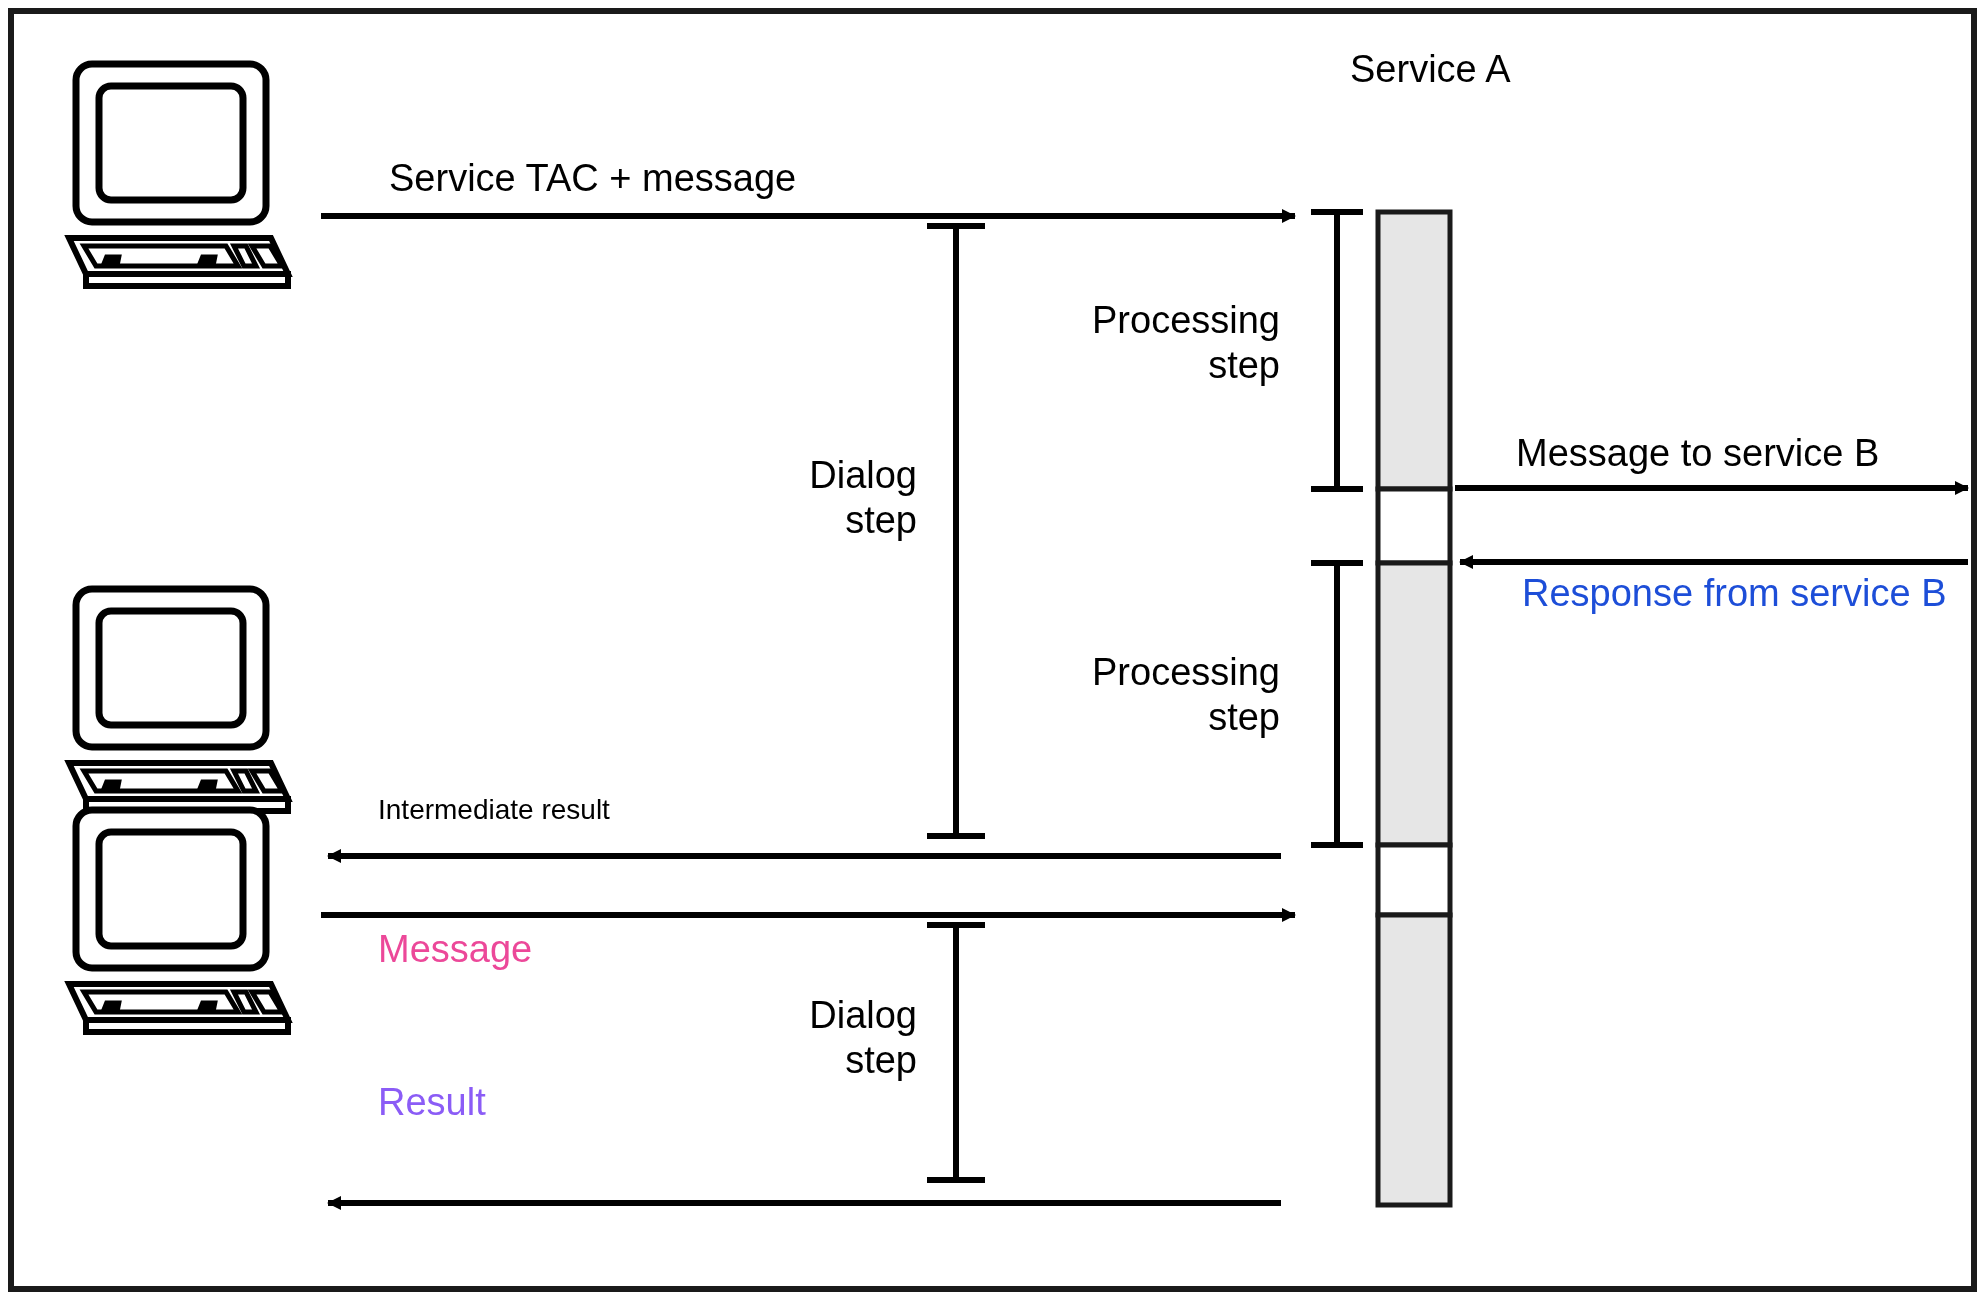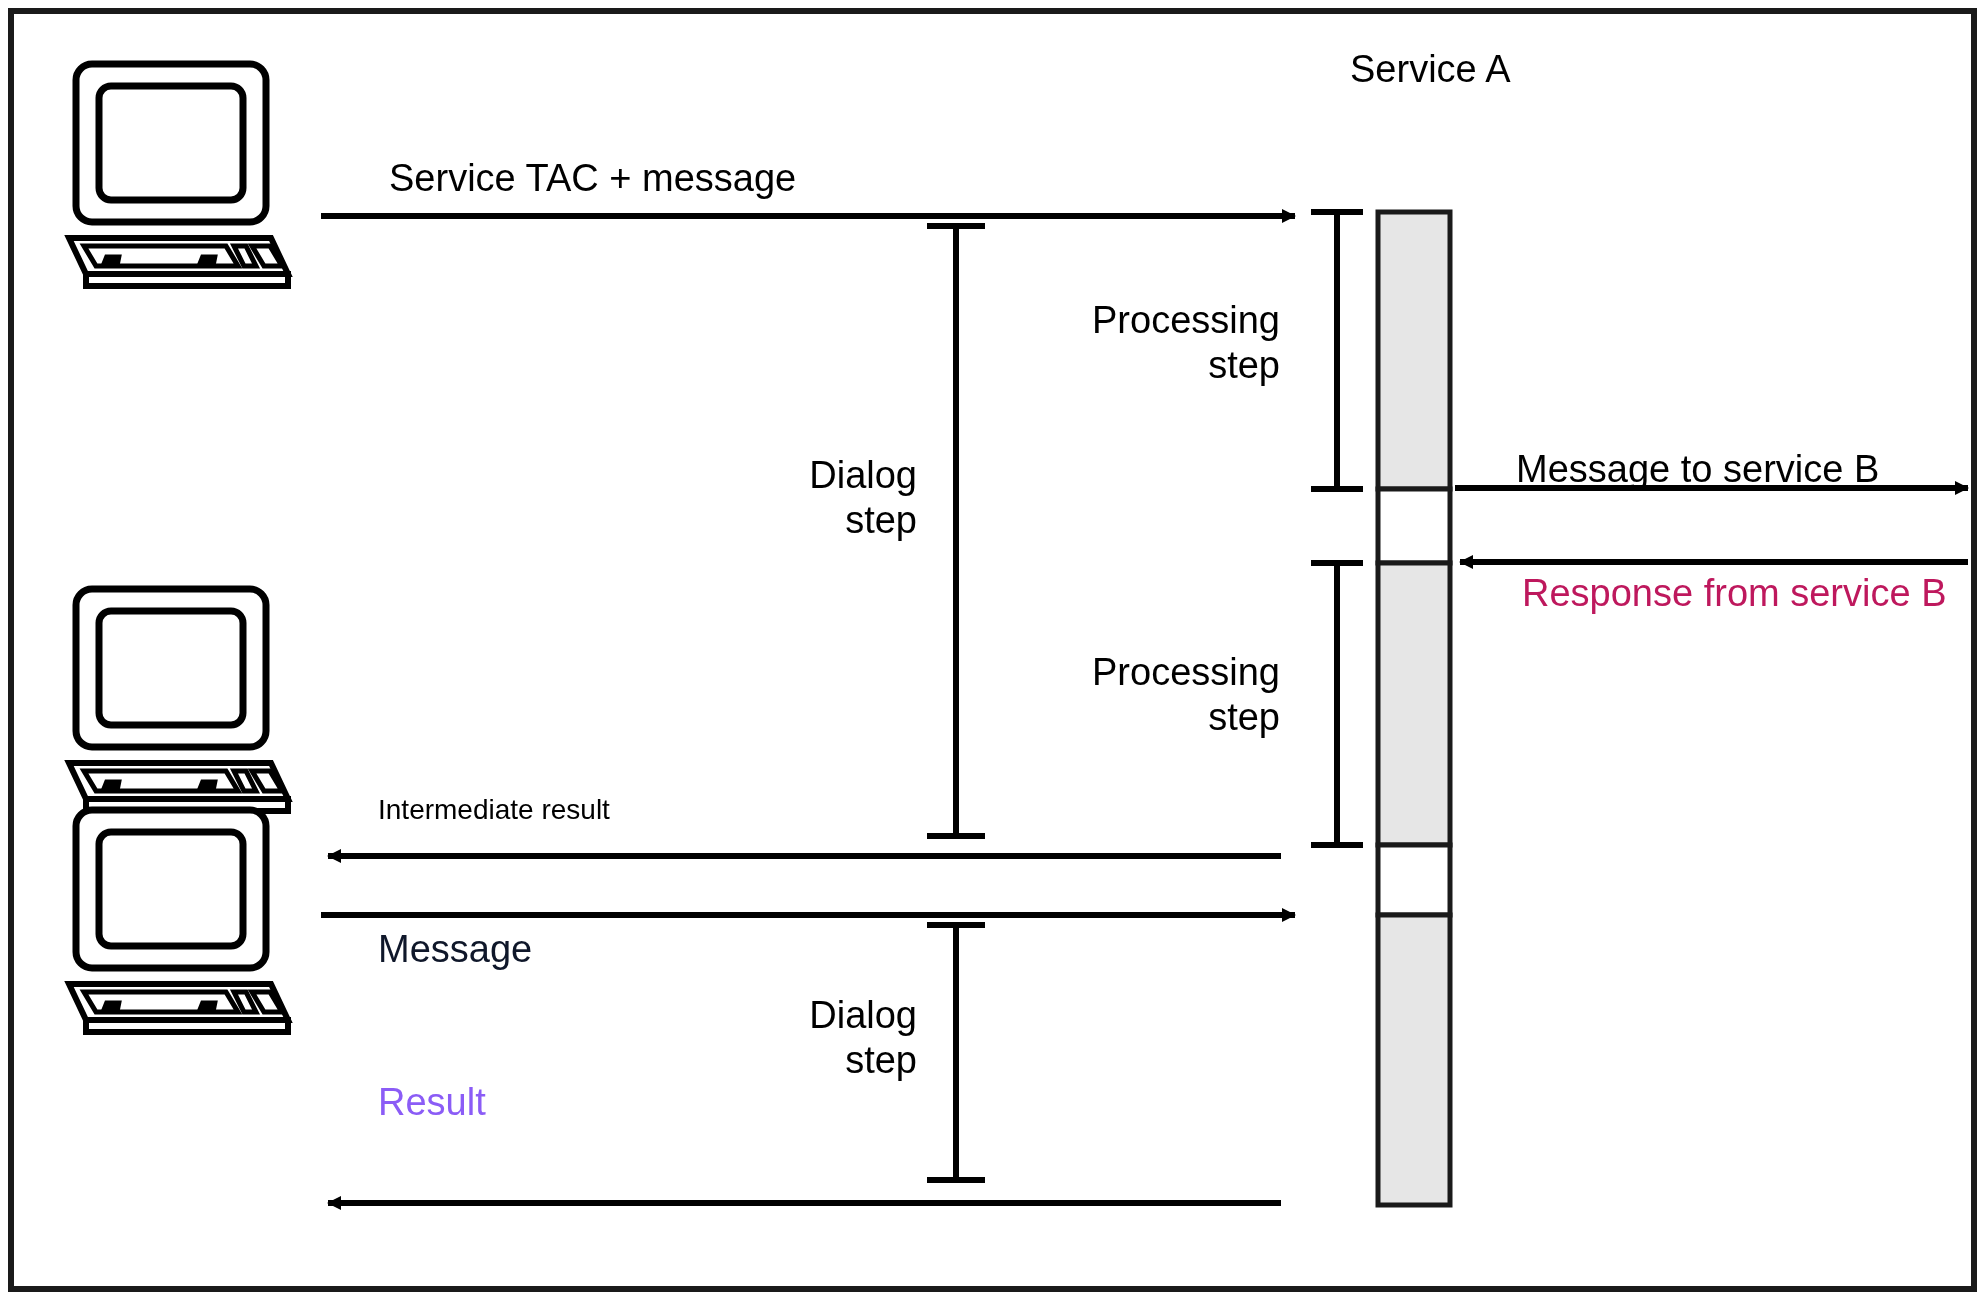--- a/index.html
+++ b/index.html
@@ -115,27 +115,27 @@
       <line x1="927" y1="925" x2="985" y2="925"></line>
       <line x1="956" y1="925" x2="956" y2="1180"></line>
       <line x1="927" y1="1180" x2="985" y2="1180"></line>
     </g>
   </svg>
 
   <div class="lbl" style="position:absolute; left:1350px; top:48px; font-size:38px; color:#000; white-space:nowrap;">Service A</div>
 
   <div class="lbl" style="position:absolute; left:376px; top:157px; font-size:38px; color:#000; white-space:nowrap;margin-left:13px;">Service TAC + message</div>
 
-  <div class="lbl" style="position:absolute; left:1516px; top:448px; font-size:38px; color:#000; white-space:nowrap;">Message to service B</div>
+  <div class="lbl" style="position:absolute; left:1516px; top:432px; font-size:38px; color:#000; white-space:nowrap;">Message to service B</div>
 
-  <div class="lbl" style="position:absolute; left:1522px; top:572px; font-size:38px; color:#be185d; white-space:nowrap;">Response from service B</div>
+  <div class="lbl" style="position:absolute; left:1522px; top:572px; font-size:38px; color:#1d4ed8; white-space:nowrap;">Response from service B</div>
 
   <div class="lbl" style="position:absolute; left:378px; top:794px; font-size:28px; color:#000; white-space:nowrap;">Intermediate result</div>
 
-  <div class="lbl" style="position:absolute; left:378px; top:928px; font-size:38px; color:#0f172a; white-space:nowrap;">Message</div>
+  <div class="lbl" style="position:absolute; left:378px; top:928px; font-size:38px; color:#ec4899; white-space:nowrap;">Message</div>
 
   <div class="lbl" style="position:absolute; left:378px; top:1081px; font-size:38px; color:#8b5cf6; white-space:nowrap;">Result</div>
 
   <div style="position:absolute; left:655px; top:453px; width:262px; text-align:right; font-size:38px; color:#000; line-height:1.18;">
     <div>Dialog</div>
     <div>step</div>
   </div>
 
   <div style="position:absolute; left:960px; top:298px; width:320px; text-align:right; font-size:38px; color:#000; line-height:1.18;">
     <div>Processing</div>

